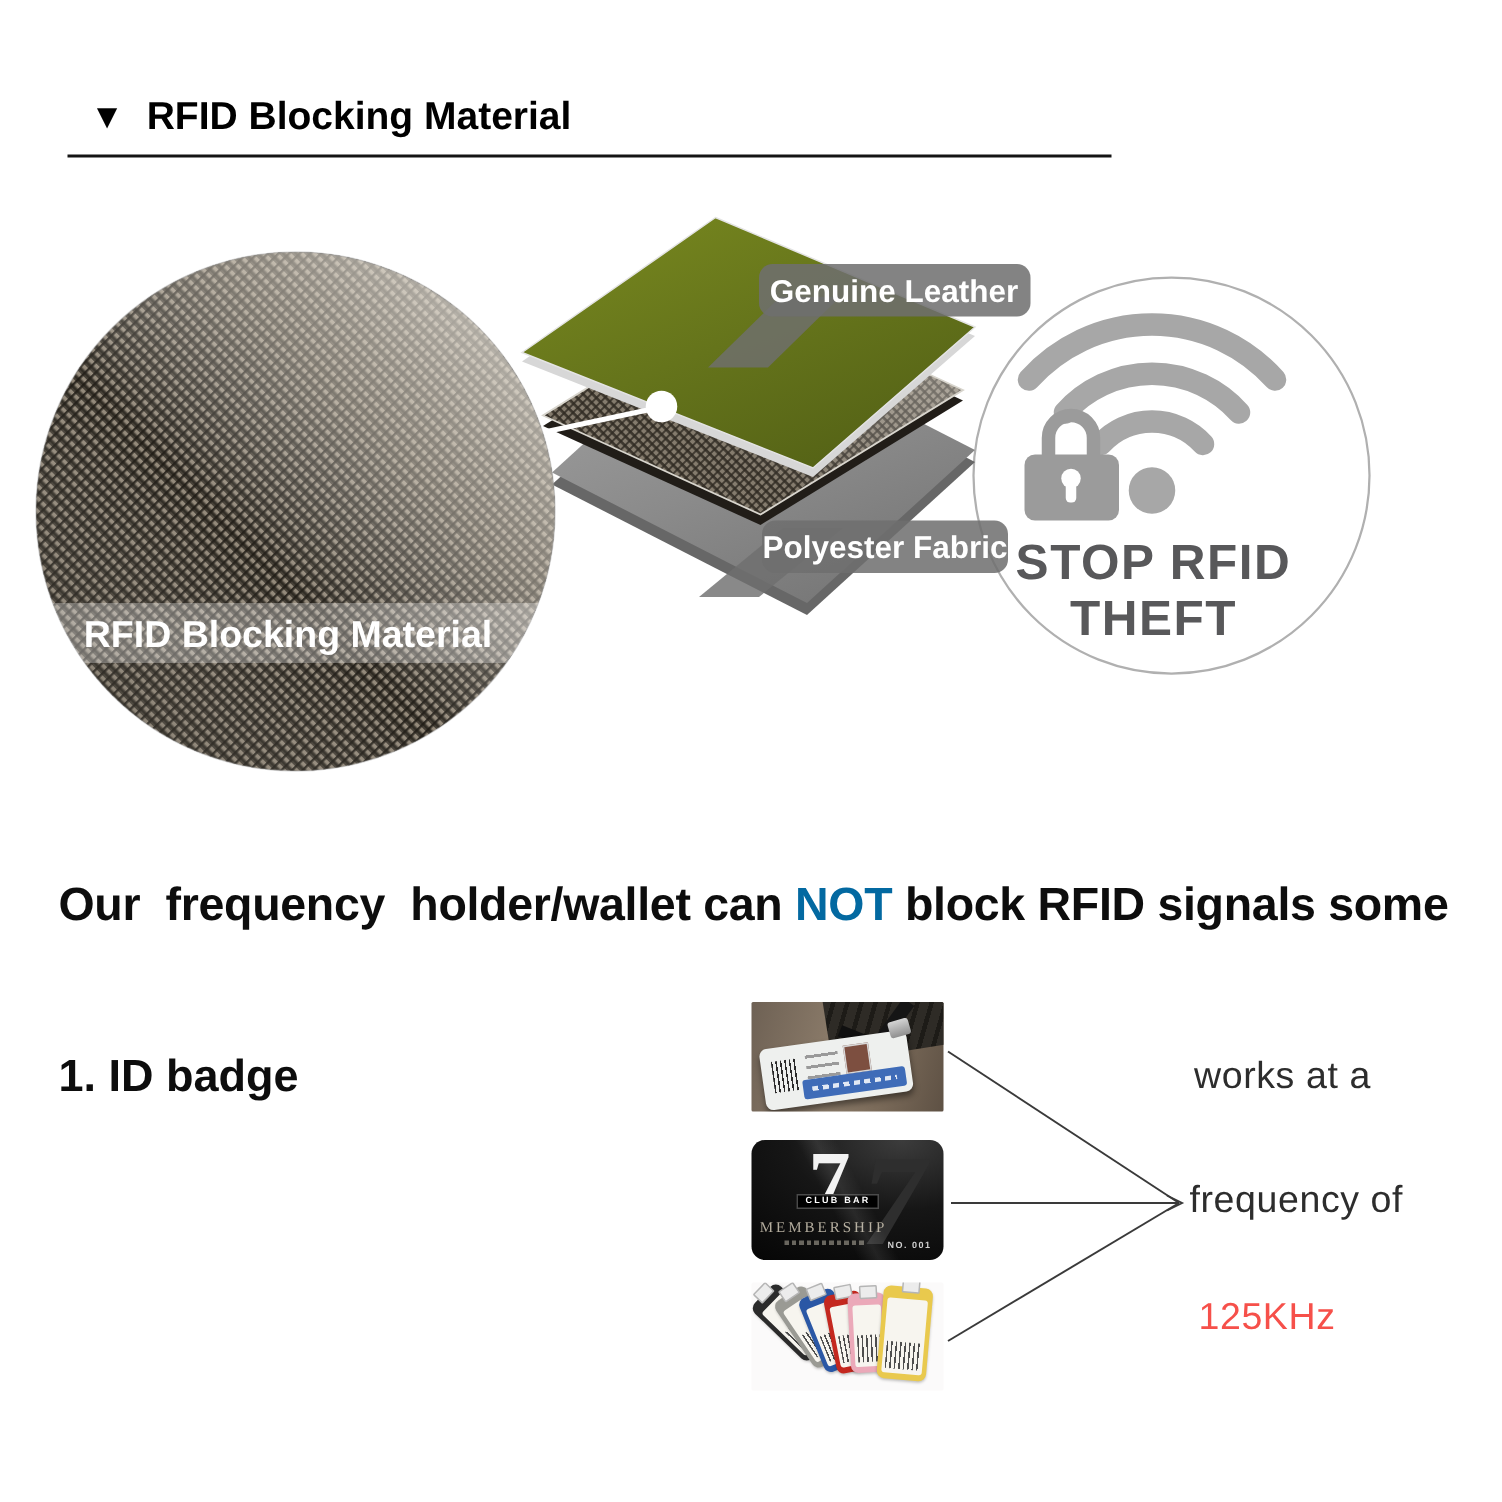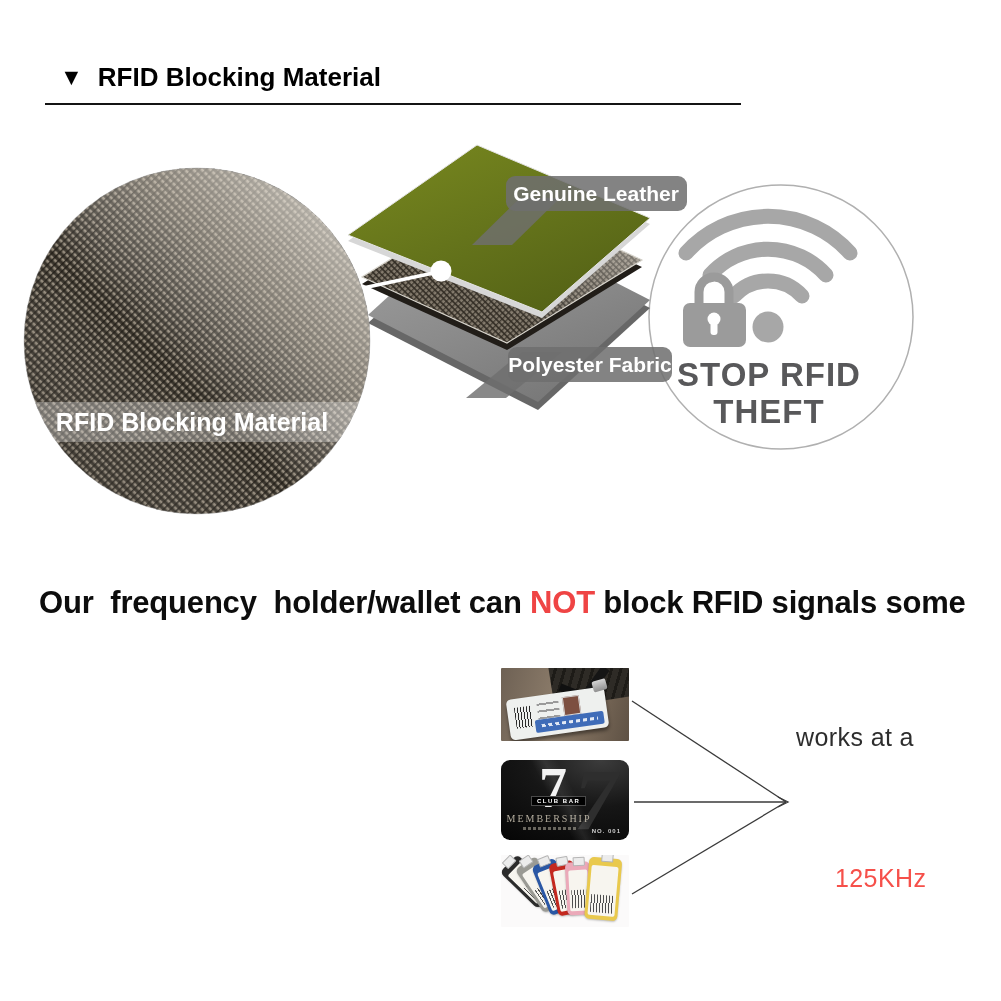--- a/index.html
+++ b/index.html
@@ -19,23 +19,23 @@
   #statement .hl{font-weight:bold;}
 
   
   .item{left:39px;font-size:30px;font-weight:bold;color:#0d0d0d;}
   #item1{top:701px;}
   #item2{top:784px;word-spacing:13px;}
   #item3{top:866px;word-spacing:14px;}
 
   
   .note{font-size:25px;color:#2d2d2d;font-weight:normal;letter-spacing:0.4px;}
-  #note1{left:796px;top:723px;}
+  #note1{left:796px;top:703px;}
   #note2{left:793px;top:786px;}
-  #note3{left:799px;top:864px;margin-left:36px;}
+  #note3{left:799px;top:864px;}
 
   
   .photo{overflow:hidden;border-radius:1px;}
   #ph1{left:501px;top:668px;width:128px;height:73px;
        background:linear-gradient(105deg,#6e6154 0%,#8d7d6b 45%,#7a6a59 70%,#5e5144 100%);}
   #ph1 .keyboard{position:absolute;right:-6px;top:-8px;width:84px;height:42px;transform:rotate(-9deg);
        background:repeating-linear-gradient(115deg,#2e2b26 0 6px,#1d1b17 6px 9px);}
   #ph1 .strap1{position:absolute;right:31px;top:-4px;width:9px;height:42px;background:#151515;transform:rotate(36deg);}
   #ph1 .strap2{position:absolute;right:44px;top:20px;width:26px;height:8px;background:#101010;transform:rotate(22deg);}
   #ph1 .badge{position:absolute;left:7px;top:25px;width:99px;height:41px;background:#eef0ee;border-radius:5px;
@@ -198,22 +198,23 @@
     </g>
 
     <g stroke="#3a3a3a" stroke-width="1.3" fill="none">
       <line x1="632" y1="701" x2="786" y2="802"></line>
       <line x1="634" y1="802" x2="786" y2="802"></line>
       <line x1="632" y1="894" x2="786" y2="802"></line>
       <path d="M 778 797 L 788 802 L 778 807"></path>
     </g>
   </svg>
 
-  <div class="abs" id="statement"><span>Our  frequency  holder/wallet can </span><span class="hl" id="stmt-not" style="color: #ef4444;">NOT</span><span> block RFID signals some</span></div>
-
+  <div class="abs" id="statement"><span>Our  frequency  holder/wallet can </span><span class="hl" id="stmt-not" style="color: #0369a1;">NOT</span><span> block RFID signals some</span></div>
+
+  <div class="abs item" id="item1">1. ID badge</div>
 
   <div class="abs photo" id="ph1">
     <div class="keyboard"></div>
     <div class="strap1"></div>
     <div class="strap2"></div>
     <div class="badge">
       <div class="barcode"></div>
       <div class="lines"></div>
       <div class="pic"></div>
       <div class="bluebar">
@@ -262,15 +263,16 @@
         <div class="bars"></div>
       </div>
     <div class="holder" style="left:88px;top:3px;width:33px;height:62px;background:#e9c94d;transform:rotate(5deg);">
       <div class="tab"></div>
         <div class="inner"></div>
         <div class="bars"></div>
       </div>
   </div>
 
   <div class="abs note" id="note1">works at a</div>
+  <div class="abs note" id="note2">frequency of</div>
   <div class="abs note" id="note3" style="color: rgb(246, 80, 74);">125KHz</div>
 
 </div>
 
 </body></html>

